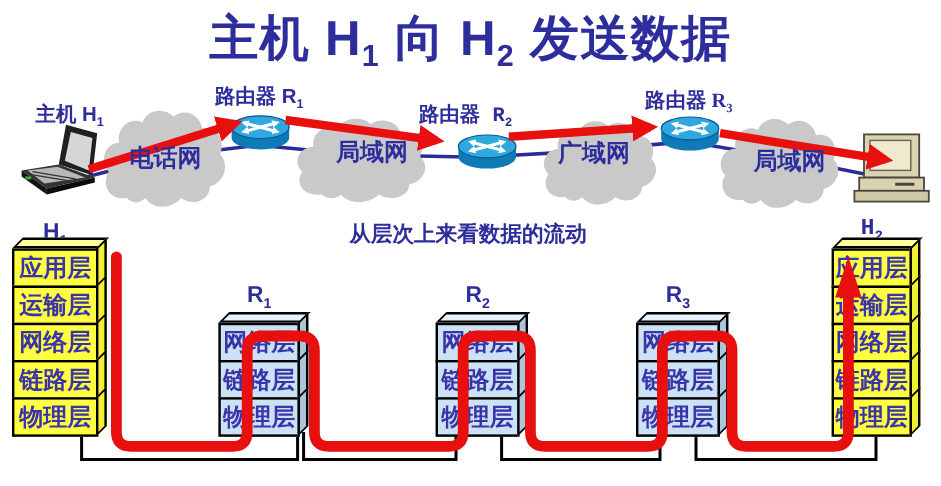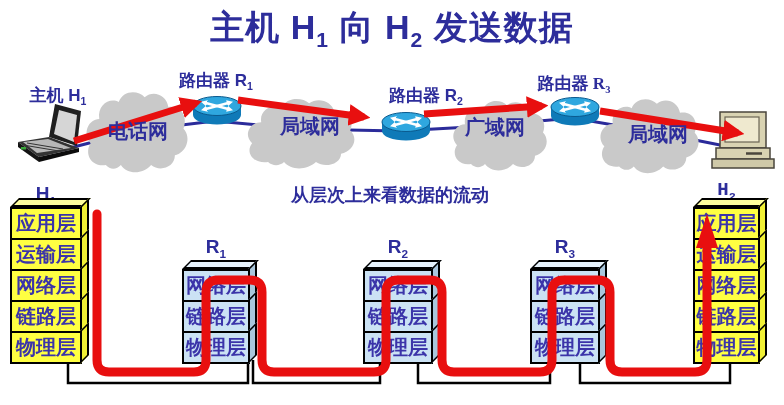--- a/index.html
+++ b/index.html
@@ -1,20 +1,20 @@
 <!DOCTYPE html>
 <html><head>
 <meta charset="utf-8">
 <style>
   html,body{margin:0;padding:0;background:#fff;}
   .canvas{position:relative;width:784px;height:405px;background:#fff;overflow:hidden;
           font-family:"Liberation Sans","DejaVu Sans",sans-serif;}
   .abs{position:absolute;}
   sub{font-size:62%;line-height:0;}
-  .title{left:0;right:0;top:5px;text-align:center;font-size:34px;font-weight:bold;
+  .title{left:0;right:0;top:5px;text-align:center;font-size:41px;font-weight:bold;
          color:#2d2d9b;letter-spacing:1px;}
   .subtitle{left:180px;top:183px;width:420px;text-align:center;font-size:18px;
             font-weight:bold;color:#2d2d9b;white-space:nowrap;}
   .netlabel{font-size:17px;font-weight:bold;color:#2d2d9b;text-align:center;white-space:nowrap;}
   .cloudlabel{font-size:20px;font-weight:bold;color:#2d2d9b;text-align:center;white-space:nowrap;}
   .stacklabel{font-size:19px;font-weight:bold;color:#2d2d9b;text-align:center;}
   .stack{position:absolute;}
   .stack-top{position:absolute;left:0;width:100%;height:9px;top:-9px;border:2px solid #000;
              box-sizing:border-box;transform:skewX(-45deg);transform-origin:0 100%;}
   .layer{position:relative;height:33px;box-sizing:border-box;border:2px solid #000;
@@ -111,21 +111,21 @@
       <line x1="600" y1="111" x2="738" y2="133" marker-end="url(#ra)"></line>
     </g>
   </svg>
 
   <div class="abs title lab"><span>主机 H</span><sub>1</sub><span> 向 H</span><sub>2</sub><span> 发送数据</span></div>
 
   <div class="abs subtitle lab">从层次上来看数据的流动</div>
 
   <div class="abs netlabel lab" style="left:18px;top:84px;width:80px;"><span>主机 H</span><sub>1</sub></div>
   <div class="abs netlabel lab" style="left:166px;top:69px;width:100px;"><span>路由器 R</span><sub>1</sub></div>
-  <div class="abs netlabel lab" style="left:376px;top:84px;width:100px;"><span>路由器 R</span><sub>2</sub></div>
+  <div class="abs netlabel lab" style="left:338px;top:84px;width:100px;font-family:Liberation Mono, monospace;"><span>路由器 R</span><sub>2</sub></div>
   <div class="abs netlabel lab" style="left:524px;top:72px;width:100px;font-family:Liberation Serif, serif;"><span>路由器 R</span><sub>3</sub></div>
 
   <div class="abs cloudlabel lab" style="left:98px;top:118px;width:80px;">电话网</div>
   <div class="abs cloudlabel lab" style="left:270px;top:113px;width:80px;">局域网</div>
   <div class="abs cloudlabel lab" style="left:455px;top:114px;width:80px;">广域网</div>
   <div class="abs cloudlabel lab" style="left:618px;top:121px;width:80px;">局域网</div>
 
   <div class="abs stacklabel lab" style="left:10px;top:183px;width:72px;"><span>H</span><sub>1</sub></div>
   <div class="abs stacklabel lab" style="left:182px;top:236px;width:68px;"><span>R</span><sub>1</sub></div>
   <div class="abs stacklabel lab" style="left:363px;top:236px;width:70px;"><span>R</span><sub>2</sub></div>

